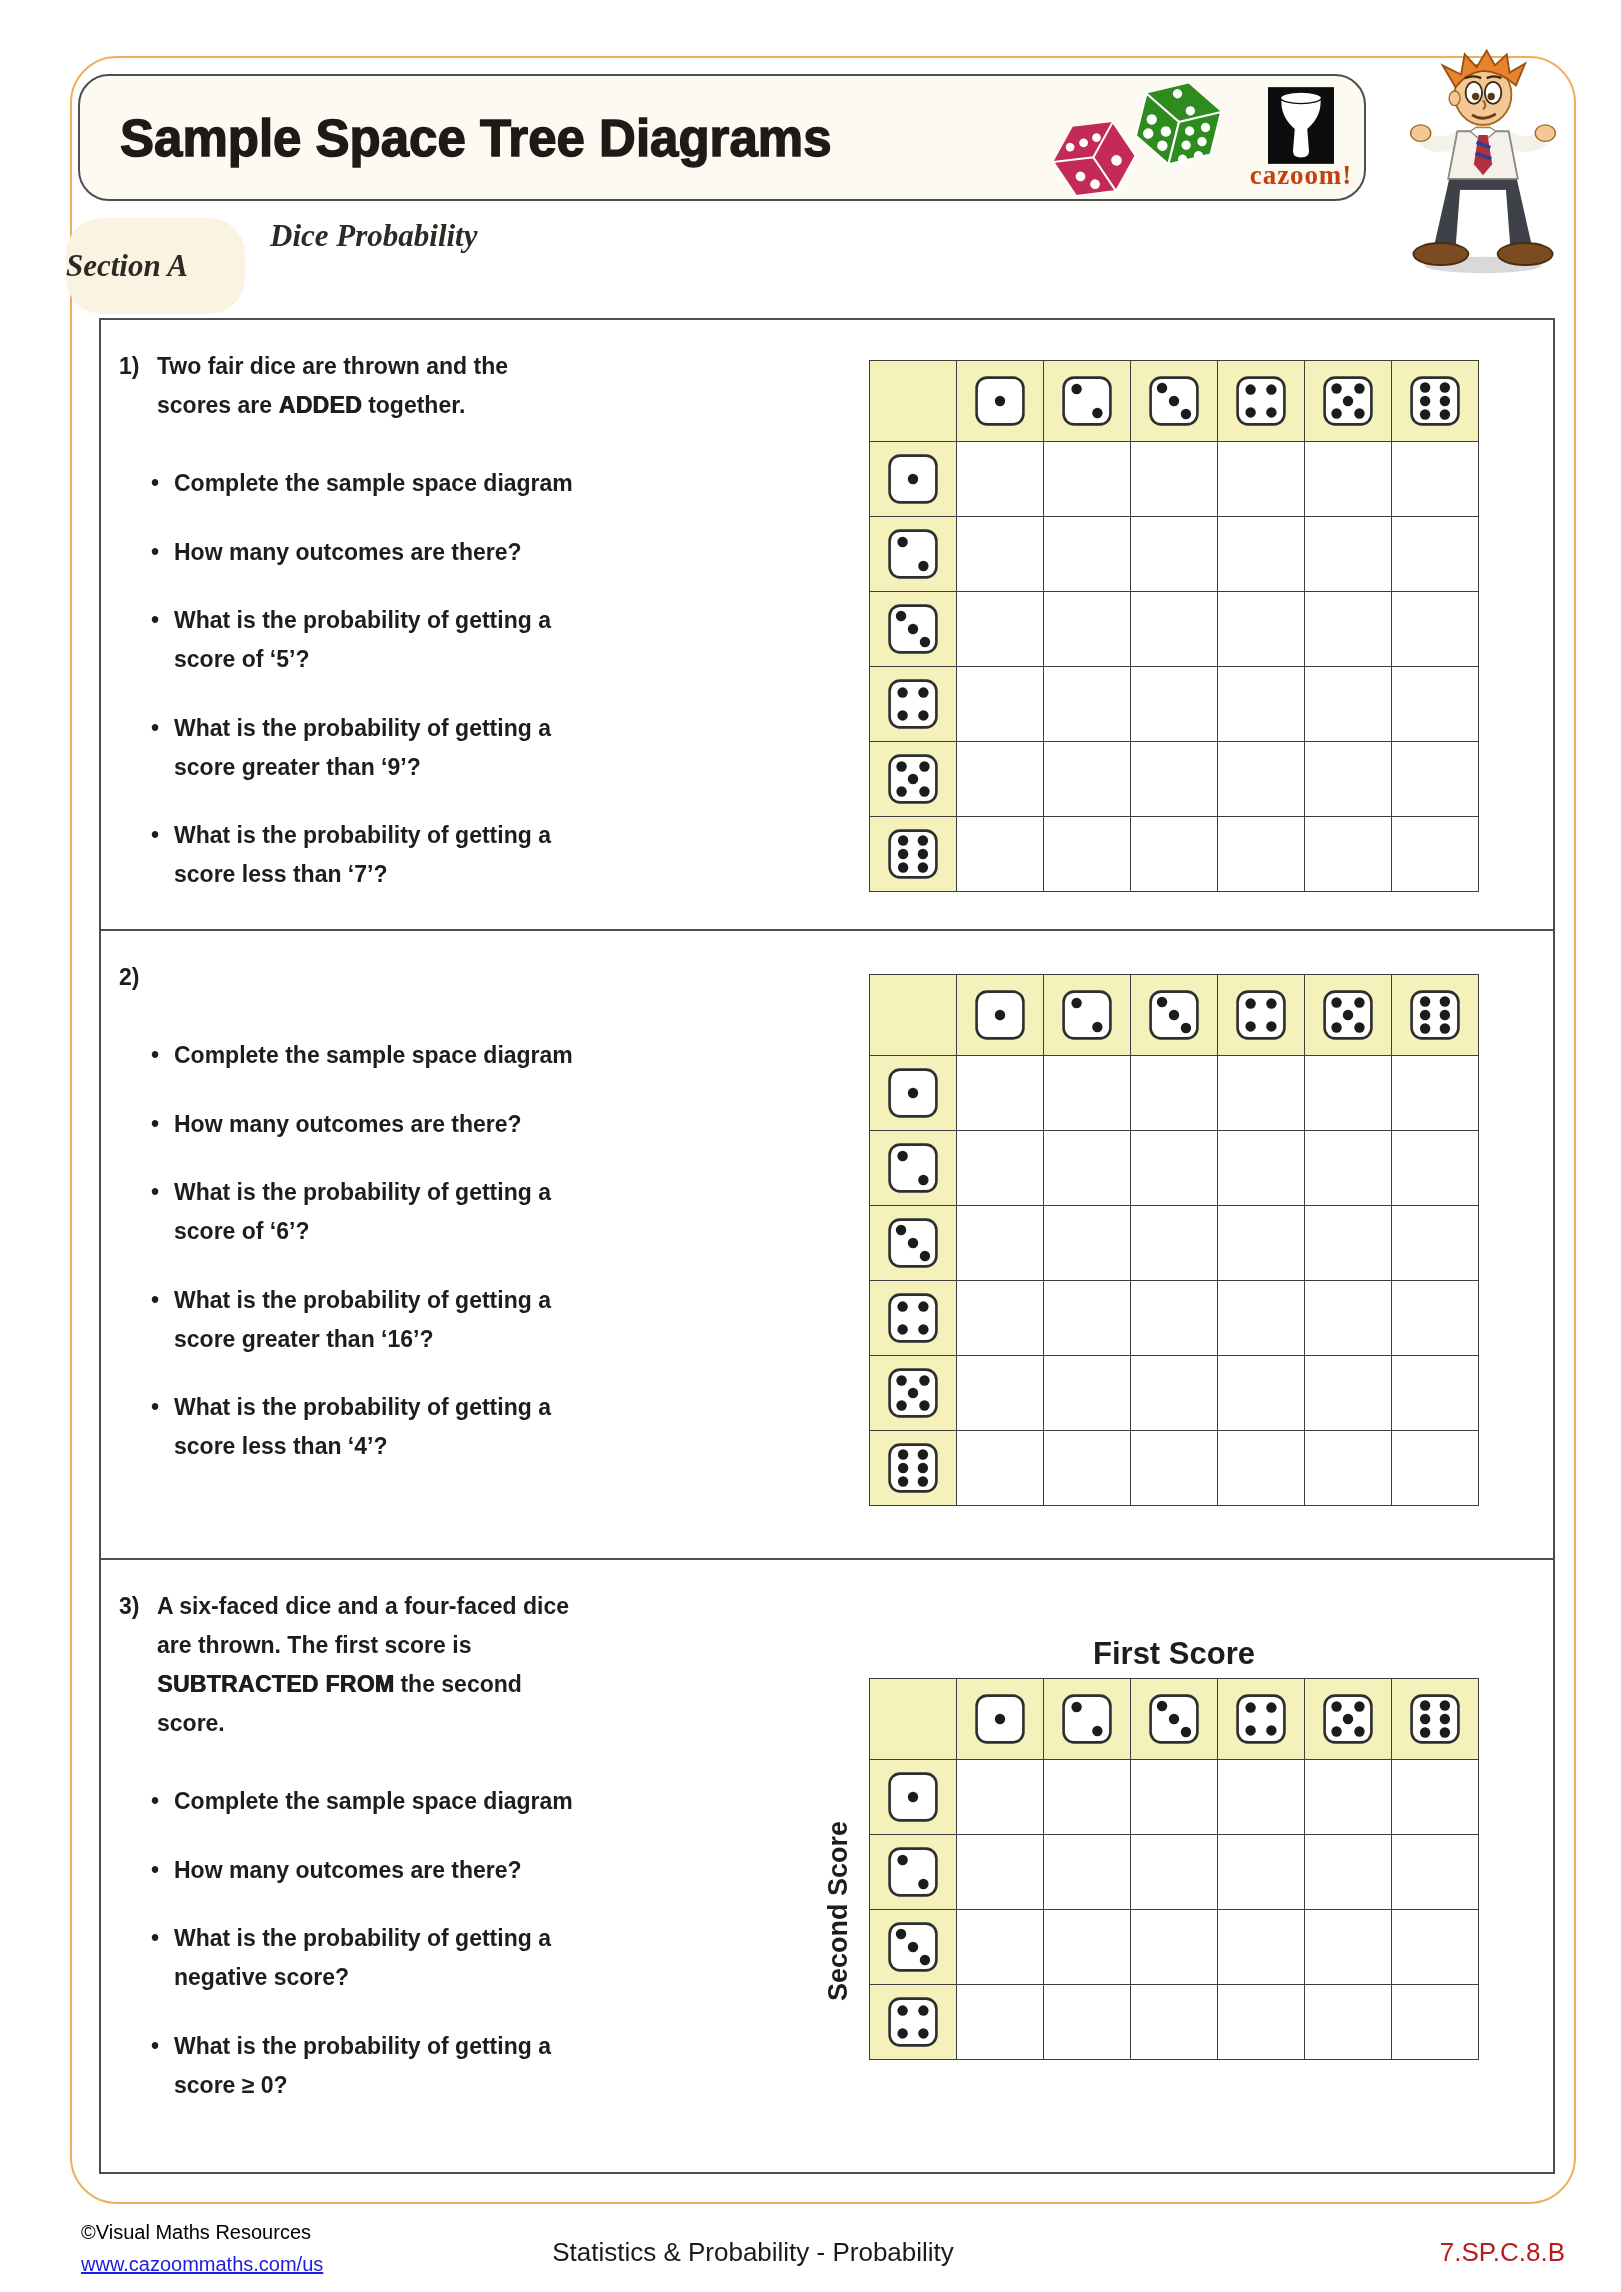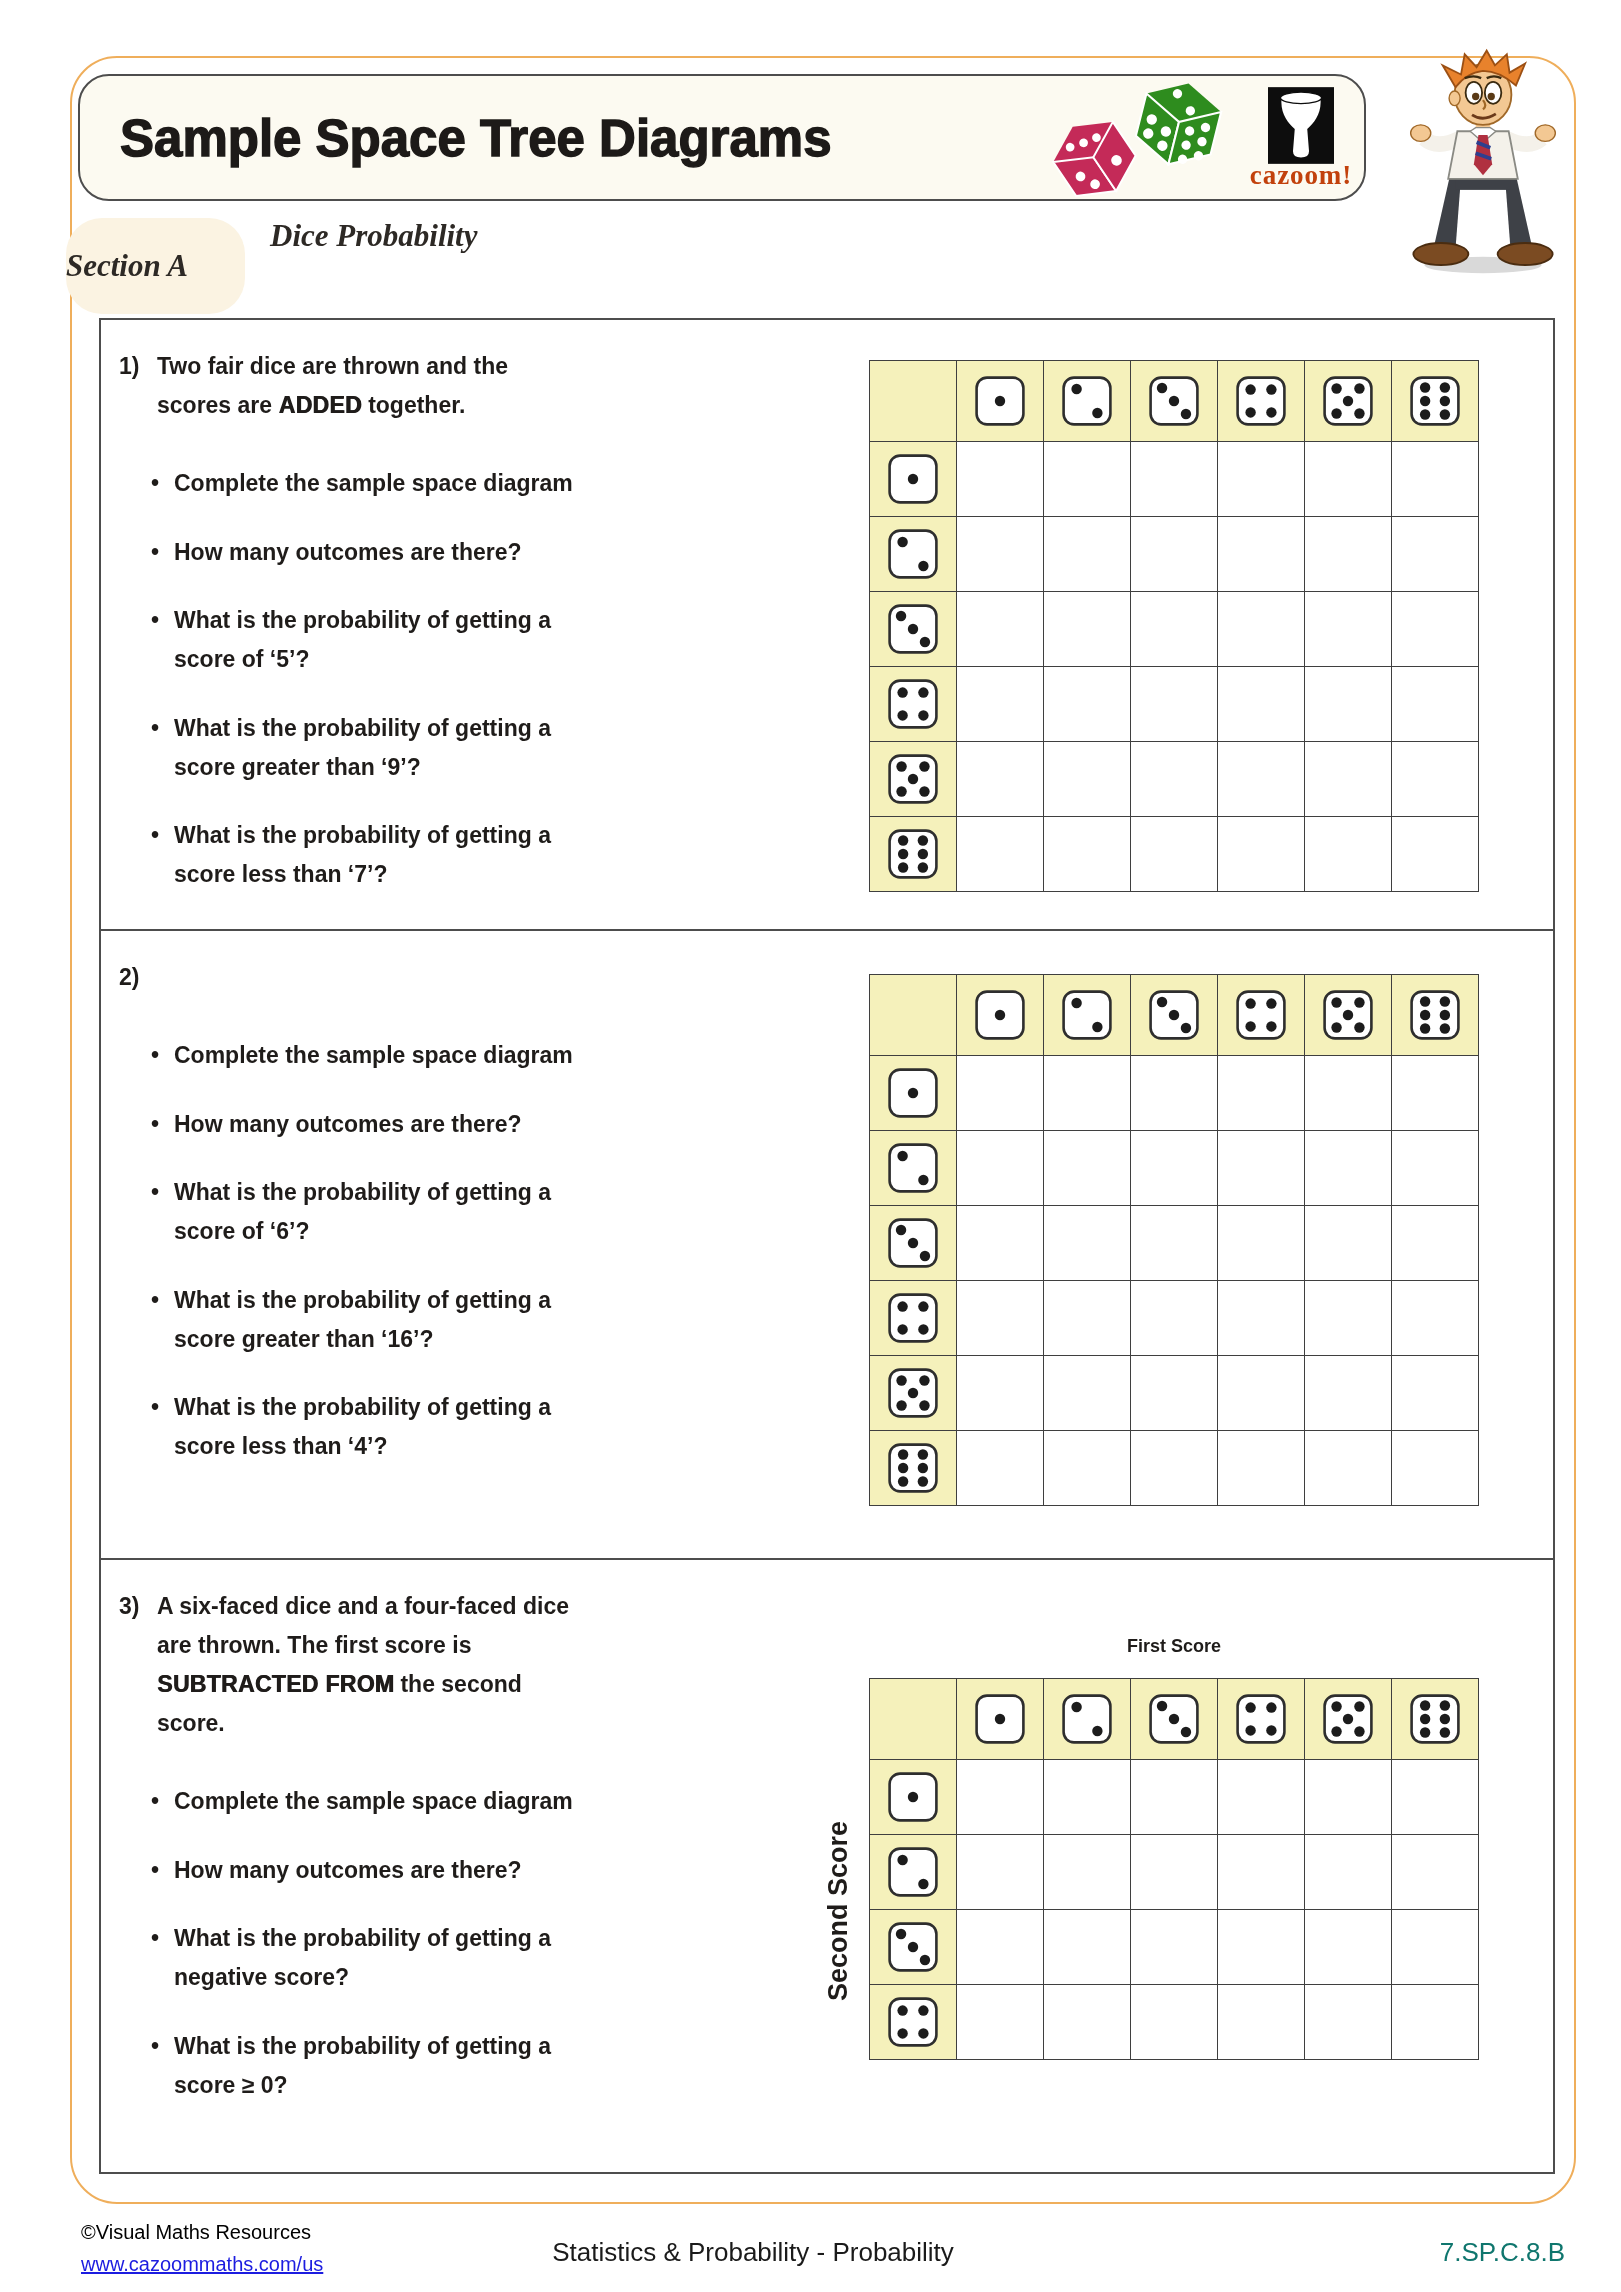--- a/index.html
+++ b/index.html
@@ -54,31 +54,31 @@
   .q1 .gridwrap { top:40px; }
   .q2 .gridwrap { top:43px; }
   .q3 .gridwrap { top:118px; }
   table.dicegrid { border-collapse:collapse; table-layout:fixed; }
   table.dicegrid td { border:1.8px solid var(--grid-line); width:87px; height:75px; padding:0; text-align:center; vertical-align:middle; background:#fff; }
   table.dicegrid tr:first-child td { height:81px; }
   table.dicegrid td.hdr { background:var(--grid-header-bg); }
   .die { width:52px; height:52px; display:block; margin:0 auto; }
 
   .axis-x { position:absolute; top:-42px; left:0; width:610px; text-align:center;
-    font-size:18px; font-weight:bold; color:#1f1c1a; }
+    font-size:31px; font-weight:bold; color:#1f1c1a; }
   .axis-y { position:absolute; left:-50px; top:81px; height:303px; width:39px;
     display:flex; align-items:center; justify-content:center;
     writing-mode:vertical-rl; transform:rotate(180deg);
     font-size:27px; font-weight:bold; color:#1f1c1a; white-space:nowrap; }
 
   
   .f-left { position:absolute; left:43px; top:2216px; font-size:20px; line-height:32px; color:#000;margin-left:38px; }
   .f-link { color:var(--link); text-decoration:underline; }
   .f-center { position:absolute; left:4px; width:1498px; top:2237px; text-align:center; font-size:26px; color:#1a1a1a; }
-  .f-right { position:absolute; right:57px; top:2237px; font-size:26px; color:#0f766e; }
+  .f-right { position:absolute; right:57px; top:2237px; font-size:26px; color:#b91c1c; }
 </style>
 </head>
 <body>
 
 <div class="page">
 
   <div class="outer-frame"></div>
 
   <div class="header-box">
     <div class="title">Sample Space Tree Diagrams</div>

